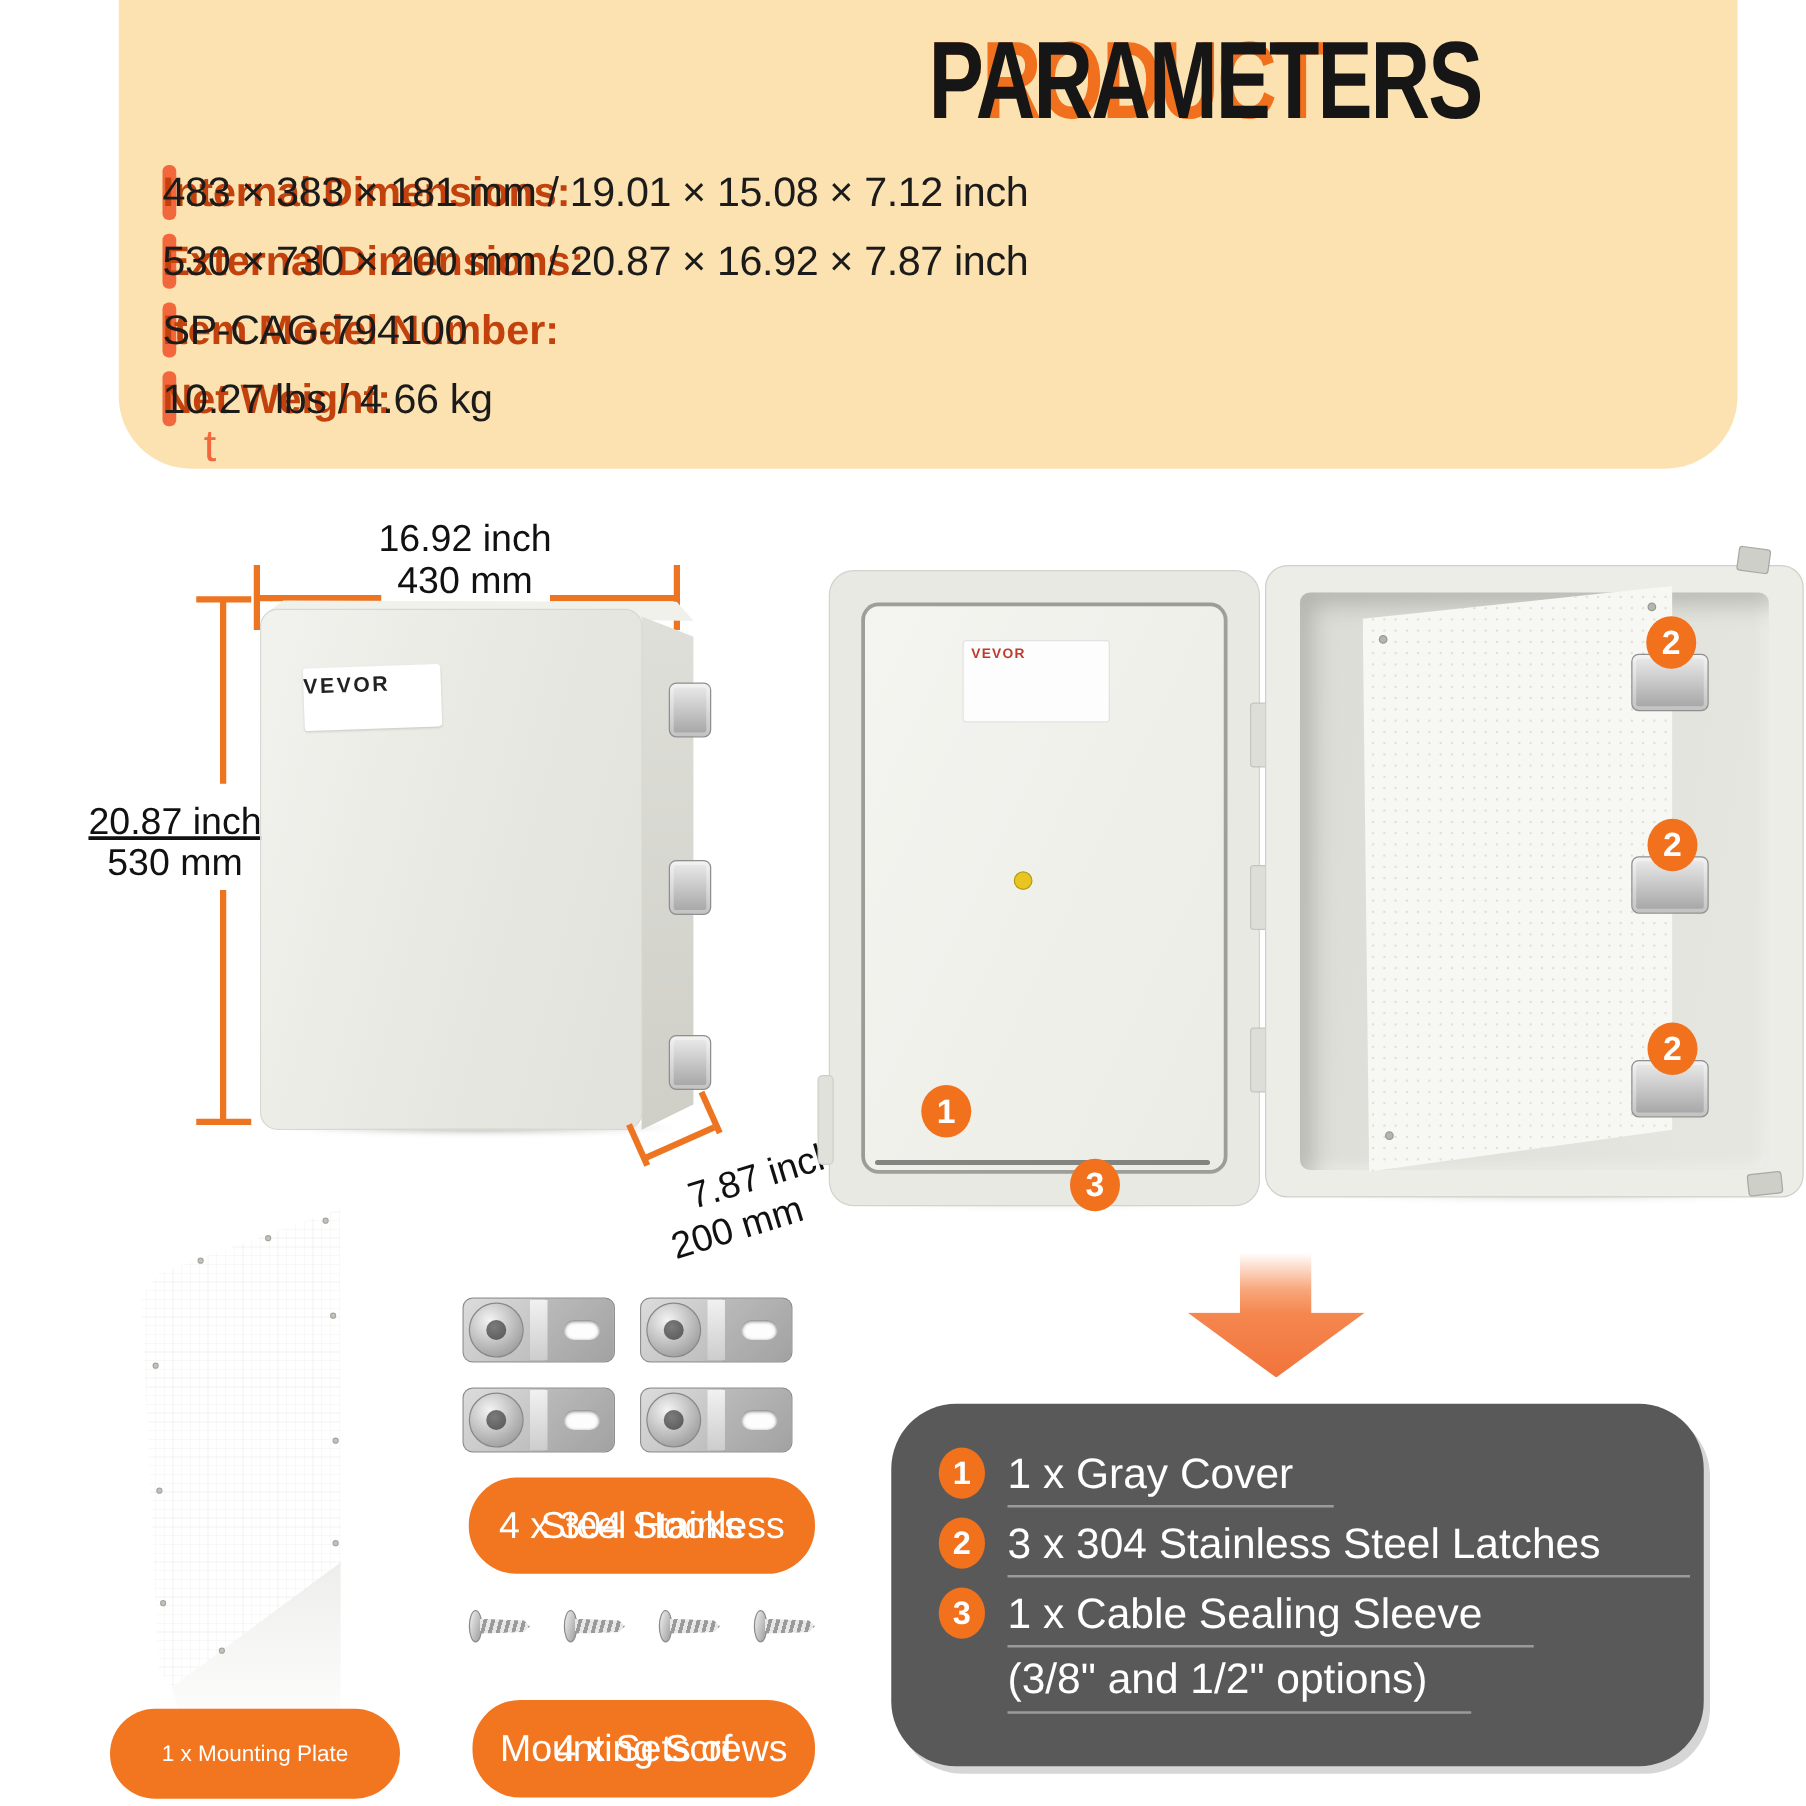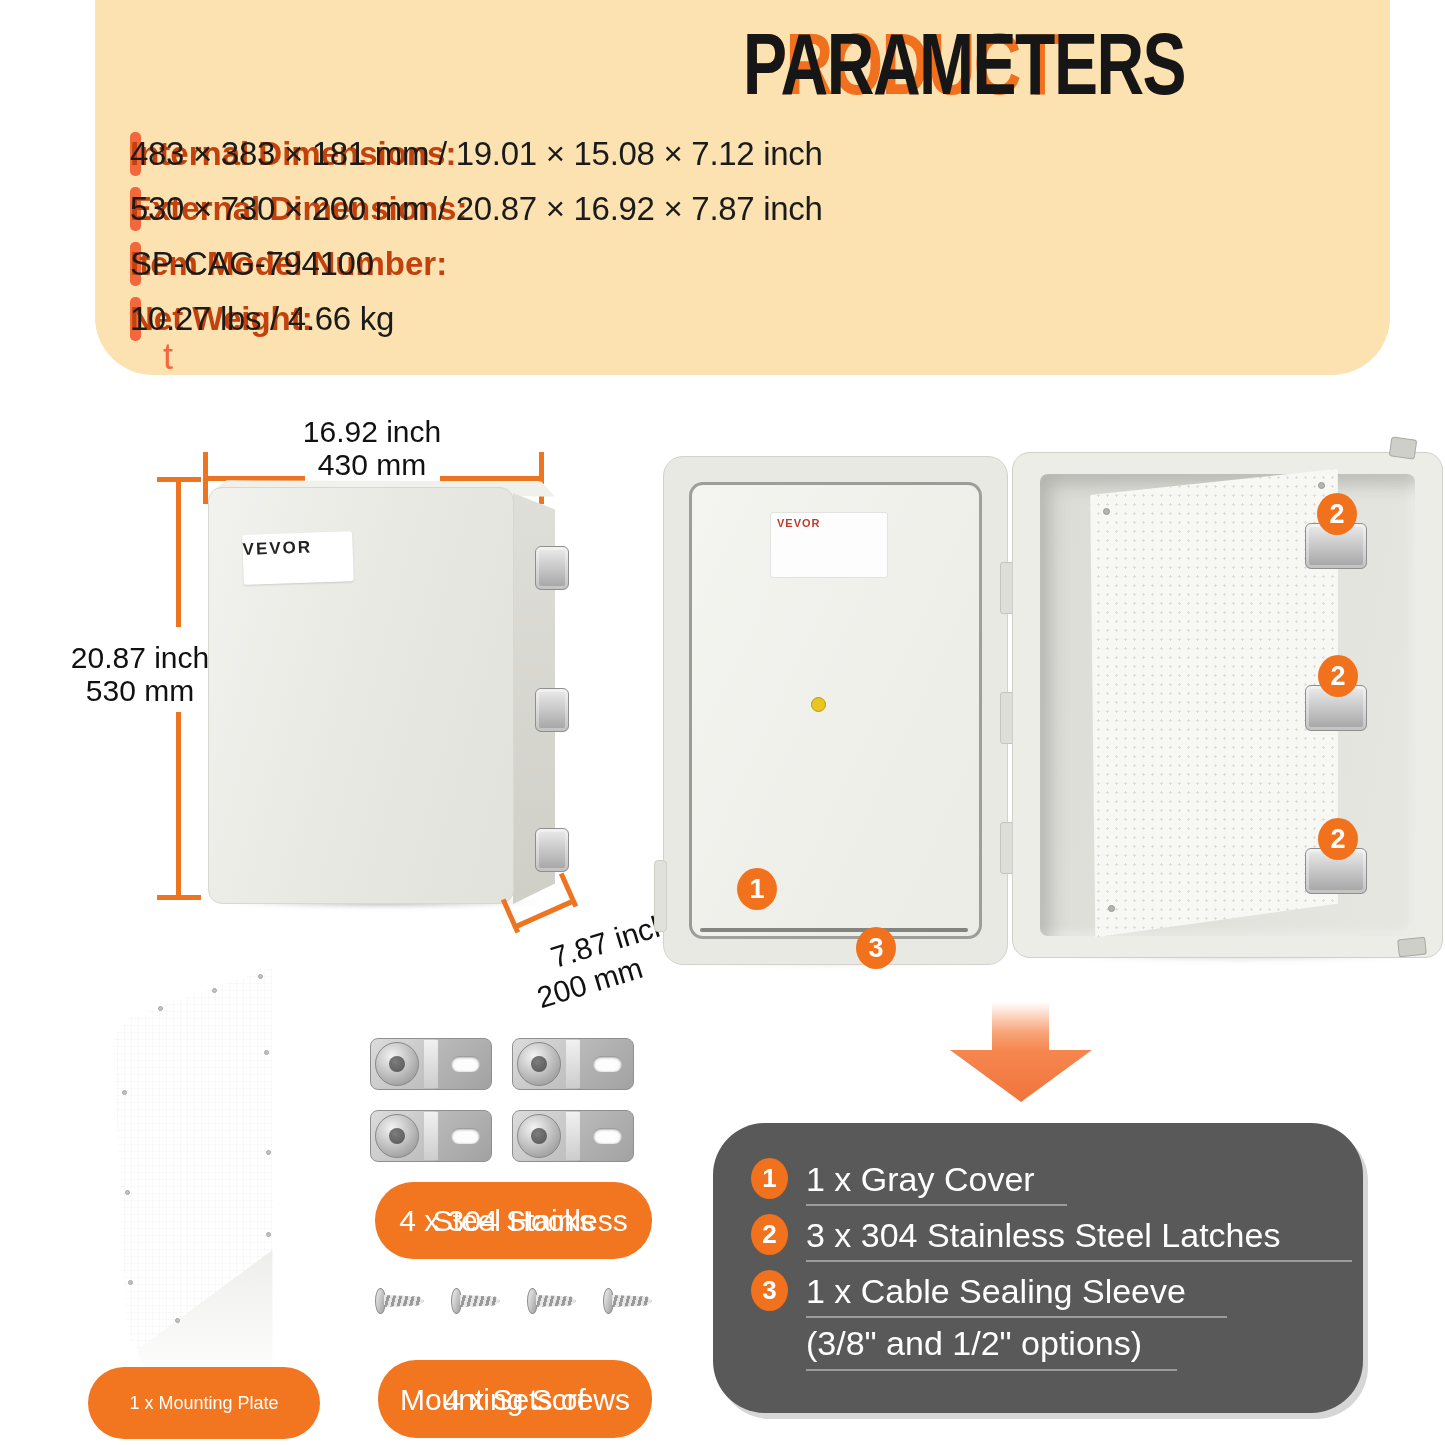--- a/index.html
+++ b/index.html
@@ -150,21 +150,21 @@
     <div class="stray-t">t</div>
   </div>
 
   <div class="dim-text" style="left:222px;top:415px;width:300px;">16.92 inch</div>
   <div class="dim-text" style="left:222px;top:448px;width:300px;">430 mm</div>
   <div class="dim" style="left:205px;top:476px;width:100px;height:5px;"></div>
   <div class="dim" style="left:440px;top:476px;width:102px;height:5px;"></div>
   <div class="dim" style="left:203px;top:452px;width:5px;height:52px;"></div>
   <div class="dim" style="left:539px;top:452px;width:5px;height:52px;"></div>
 
-  <div class="dim-text" style="left:40px;top:641px;width:200px;">20.87 inch</div>
+  <div class="dim-text" style="left:40px;top:641px;width:200px;text-decoration:underline;">20.87 inch</div>
   <div class="dim-text" style="left:40px;top:674px;width:200px;">530 mm</div>
   <div class="dim" style="left:157px;top:477px;width:44px;height:5px;"></div>
   <div class="dim" style="left:176px;top:481px;width:5px;height:146px;"></div>
   <div class="dim" style="left:176px;top:712px;width:5px;height:186px;"></div>
   <div class="dim" style="left:157px;top:895px;width:44px;height:5px;"></div>
 
   <div class="cb-shadow"></div>
   <div class="cb-top"></div>
   <div class="cb-side"></div>
   <div class="cb-front"></div>

